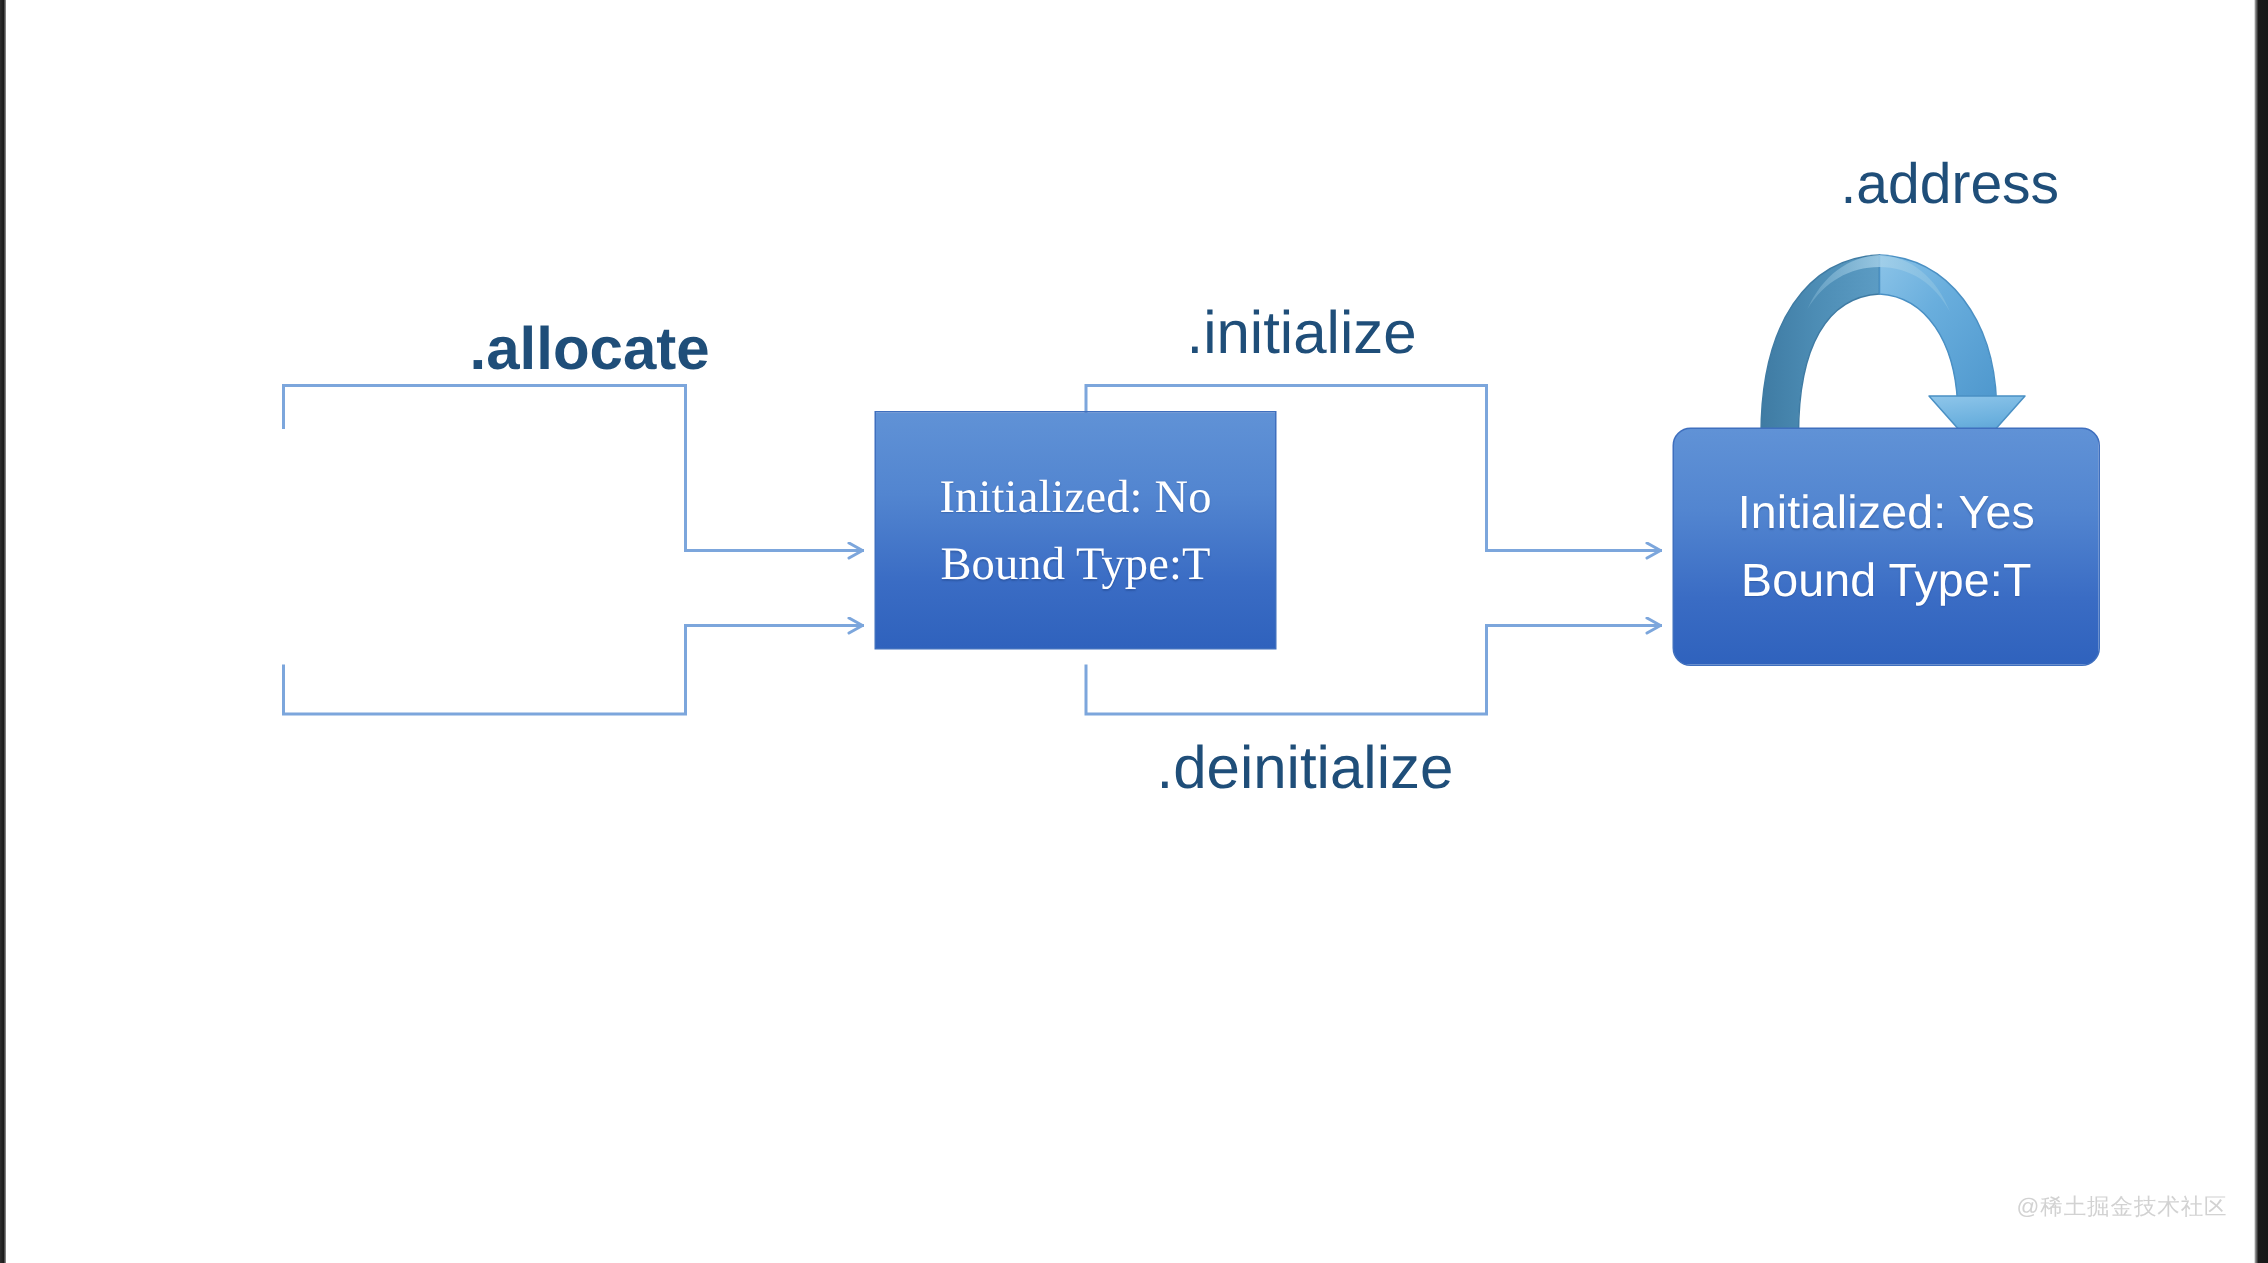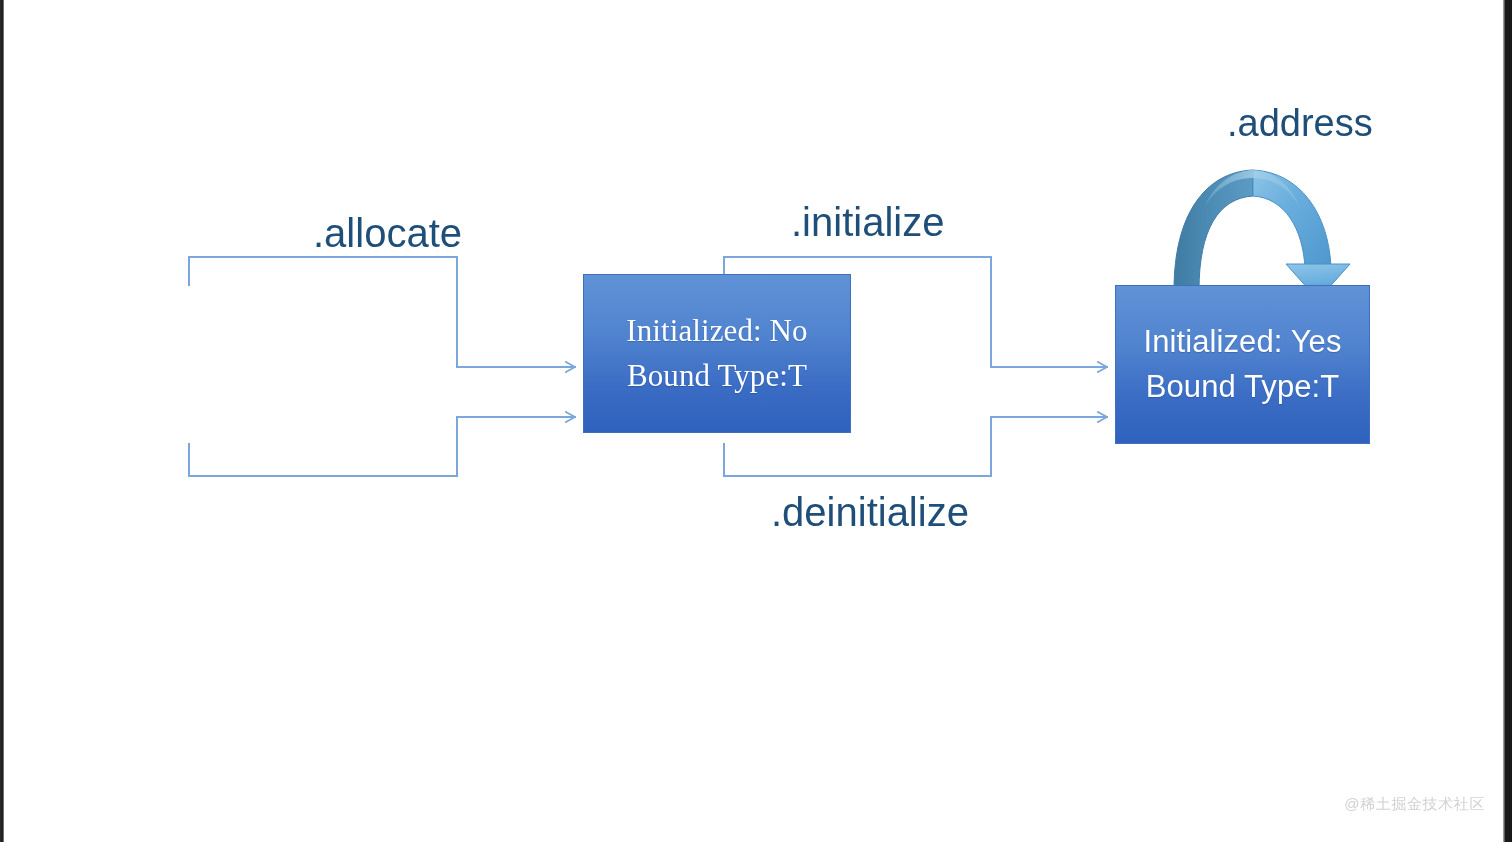--- a/index.html
+++ b/index.html
@@ -45,32 +45,32 @@
   }
   .state-box .line {
     font-size: 31px;
     line-height: 1.42;
     letter-spacing: .1px;
     white-space: nowrap;
   }
 
   #box-no-address   { left: 48px;   top: 285px; width: 282px; height: 159px; }
   #box-init-no      { left: 583px;  top: 274px; width: 268px; height: 159px; font-family: Liberation Serif, serif; }
-  #box-init-yes     { left: 1115px; top: 285px; width: 255px; height: 159px; }
+  #box-init-yes     { left: 1115px; top: 285px; width: 285px; height: 159px; border-radius: 12px; }
 
   
   .edge-label {
     position: absolute;
     color: #1f4e79;
     font-size: 40px;
     line-height: 1;
     white-space: nowrap;
     font-family: "Liberation Sans", sans-serif;
   }
-  #label-allocate     { left: 313px; top: 213px; }
+  #label-allocate     { left: 313px; top: 213px; font-weight: bold; }
   #label-deallocate   { left: 271px; top: 492px; }
   #label-initialize   { left: 791px; top: 202px; }
   #label-deinitialize { left: 771px; top: 492px; }
   #label-assign       { left: 1227px; top: 104px; font-size: 38px; }
 
   
   #connectors {
     position: absolute;
     left: 0; top: 0;
     width: 1512px; height: 842px;

